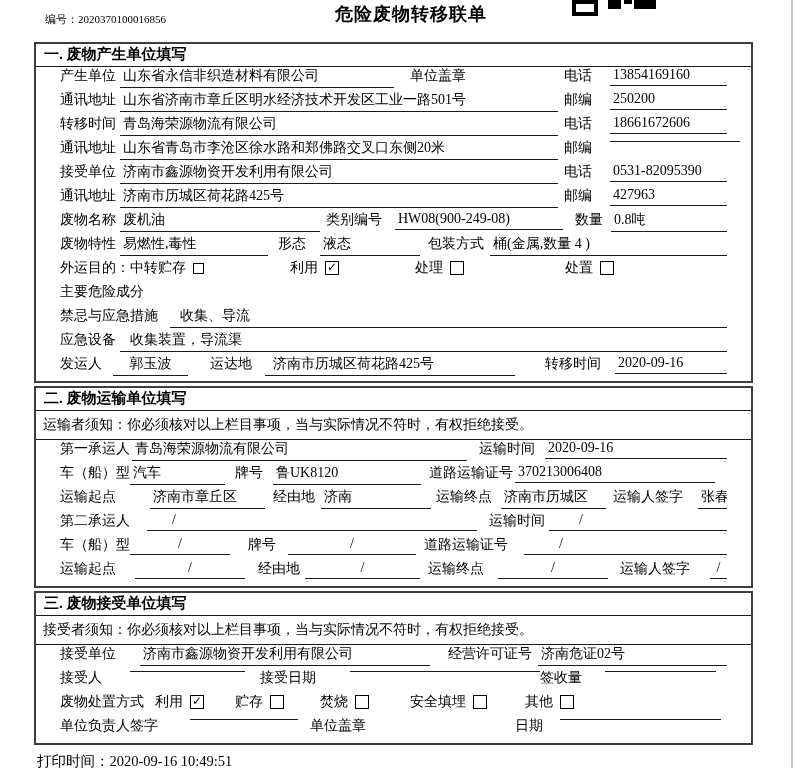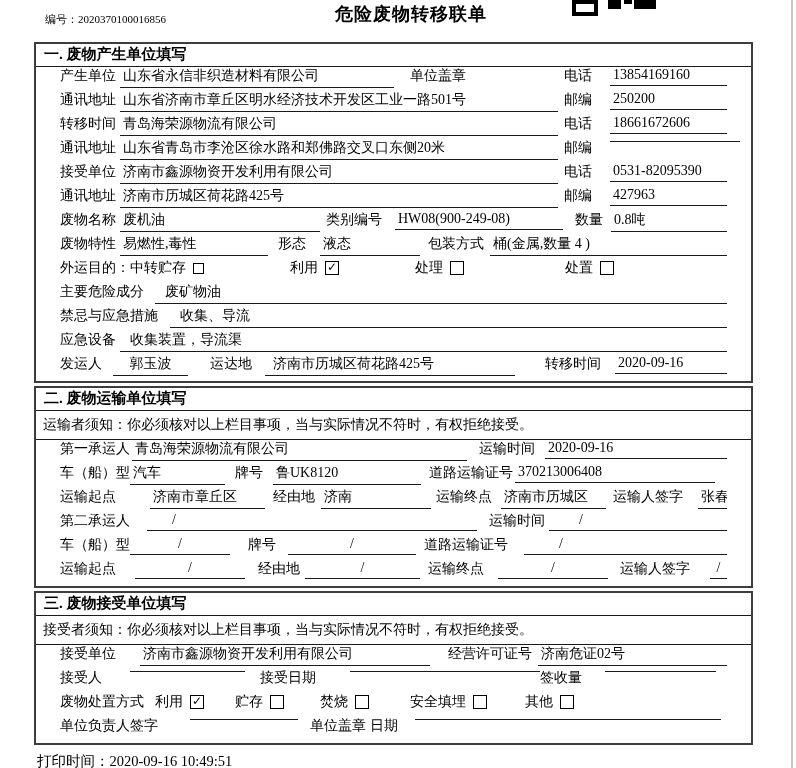--- a/index.html
+++ b/index.html
@@ -128,21 +128,20 @@
         <span class="cb"></span>
       </span>
       <span class="opt">
         <span>处置</span>
         <span class="cb"></span>
       </span>
     </div>
 
     <div class="row">
       <span class="l" style="width:95px">主要危险成分</span>
-      <span class="v f" style="padding-left:10px">废矿物油</span>
     </div>
 
     <div class="row">
       <span class="l" style="width:110px">禁忌与应急措施</span>
       <span class="v f" style="padding-left:10px">收集、导流</span>
     </div>
 
     <div class="row">
       <span class="l" style="width:60px">应急设备</span>
       <span class="v f" style="padding-left:10px">收集装置，导流渠</span>
@@ -258,21 +257,21 @@
       <span class="opt">
         <span>其他</span>
         <span class="cb"></span>
       </span>
     </div>
 
     <div class="row">
       <span class="l" style="width:97px">单位负责人签字</span>
       <span class="v" style="width:108px;margin-left:33px"></span>
       <span class="l" style="width:60px;margin-left:12px">单位盖章</span>
-      <span class="l" style="width:30px;">日期</span>
+      <span class="l" style="width:30px;margin-left:145px">日期</span>
       <span class="v f" style="margin-left:15px;margin-right:6px"></span>
     </div>
   </div>
 </div>
 
 <div class="footer"><span>打印时间：</span><span>2020-09-16 10:49:51</span></div>
 
 <div class="edge-line"></div>
 
 </body></html>

